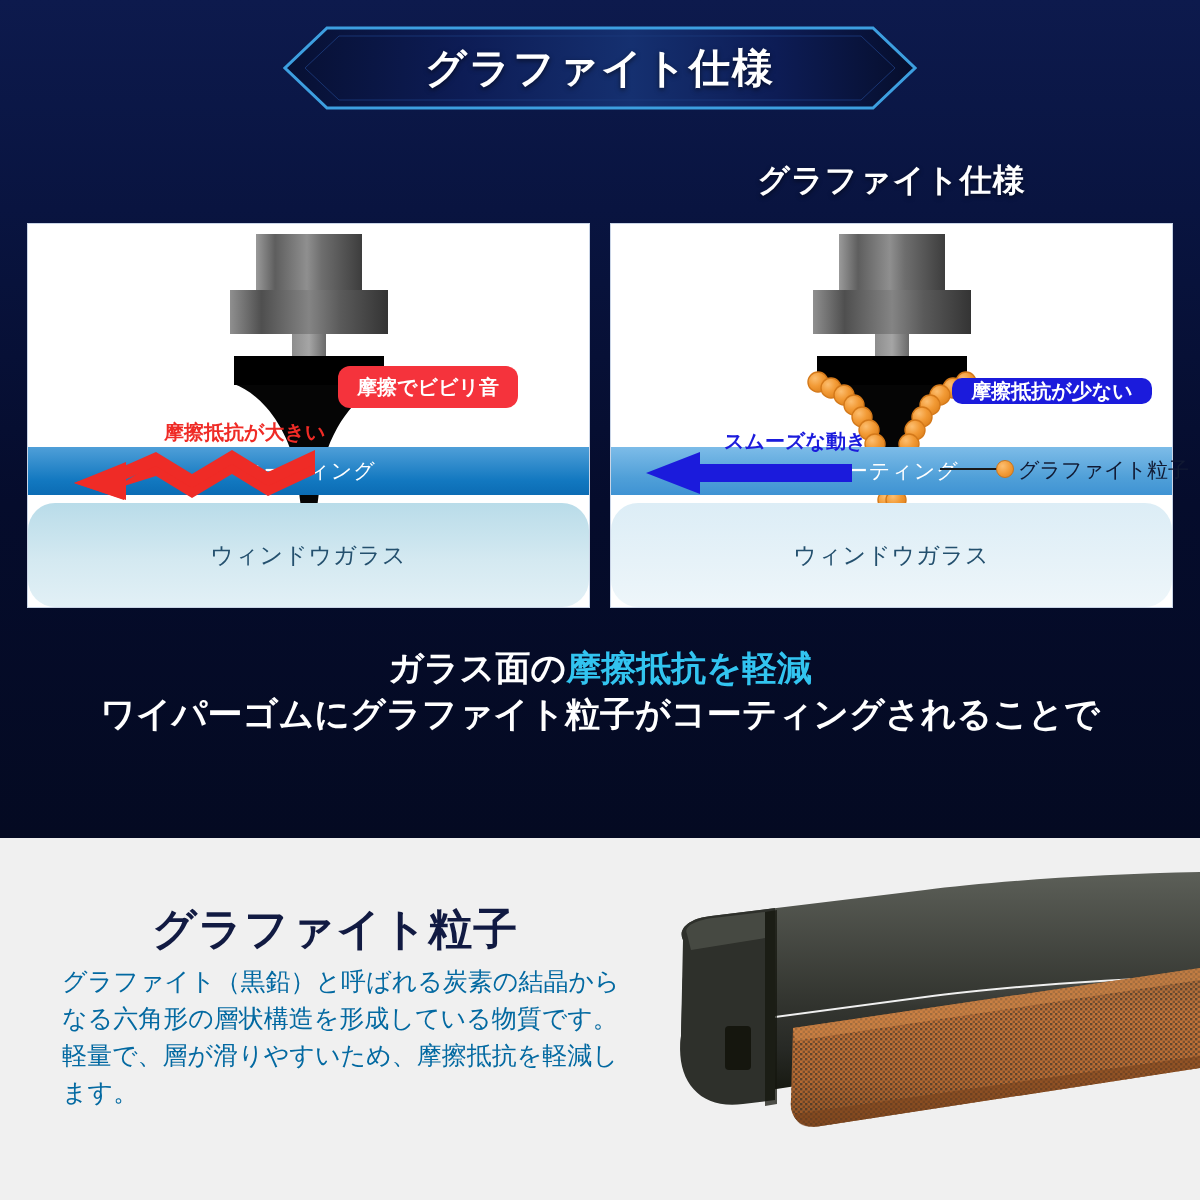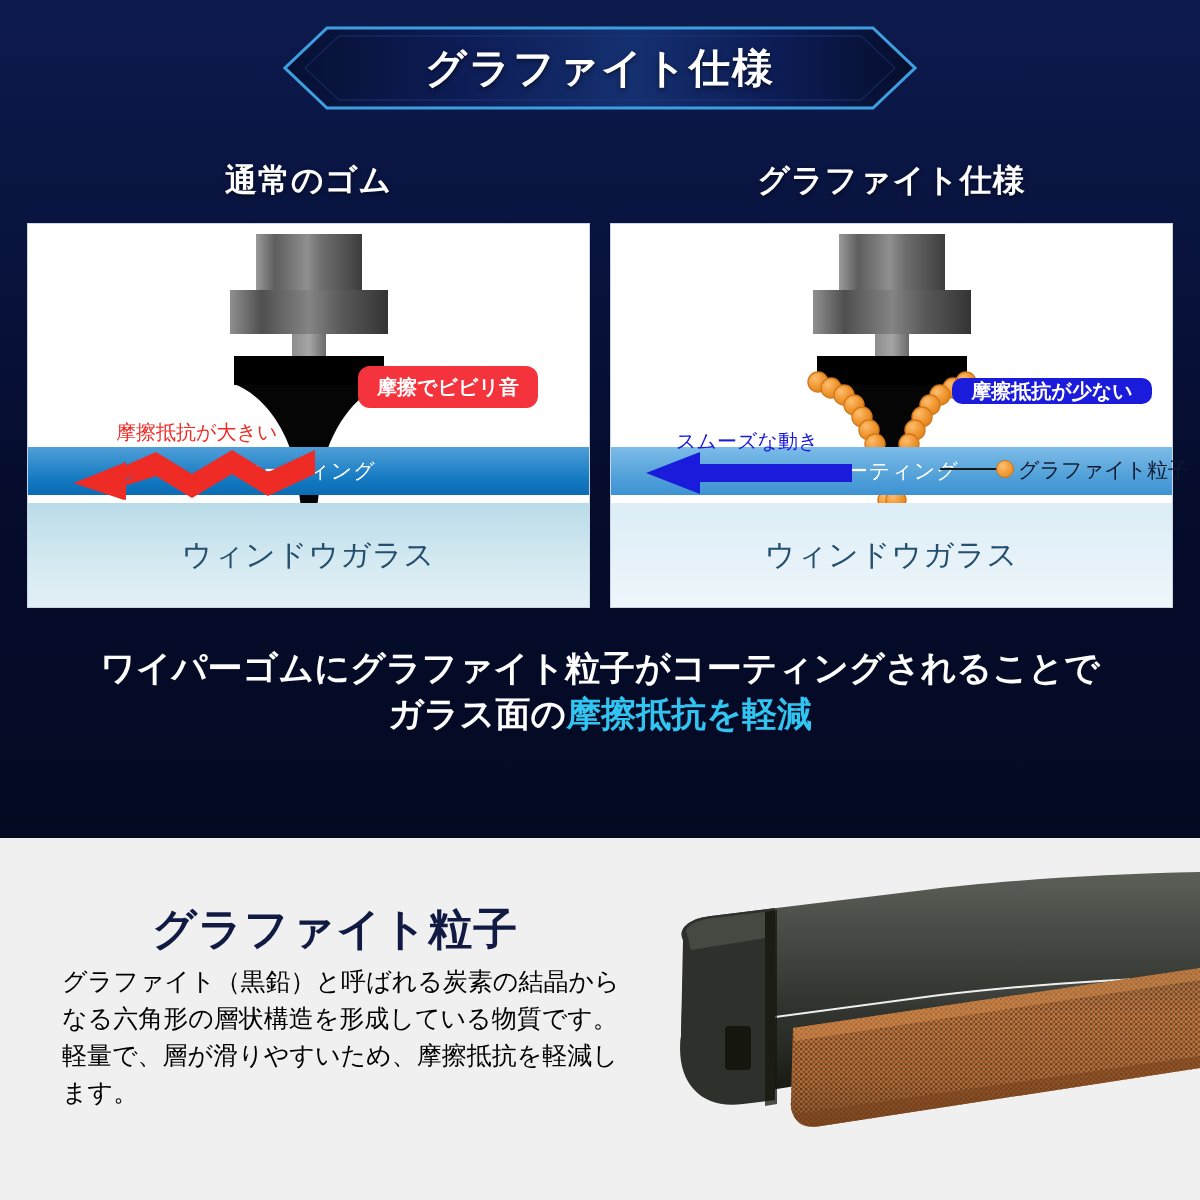--- a/index.html
+++ b/index.html
@@ -52,38 +52,38 @@
     display:flex; align-items:center; padding-left:0;
     justify-content:center;
     color:#ffffff; font-size:21px; letter-spacing:1px;
   }
   #panel-left .layer-coating{ background:linear-gradient(180deg,#4f9fd8 0%,#1278c0 70%,#0b6cb4 100%); }
   #panel-right .layer-coating{ background:linear-gradient(180deg,#7dbce8 0%,#4f9fd8 65%,#3f93d3 100%); }
 
   .layer-glass{
     position:absolute; left:0; bottom:0; width:100%; height:104px;
     display:flex; align-items:center; justify-content:center;
-    color:#24506e; font-size:30px; letter-spacing:1px;
+    color:#24506e; font-size:23px; letter-spacing:1px;border-radius:27px;
   }
   #panel-left .layer-glass{ background:linear-gradient(180deg,#b9dce9 0%,#d4e9f1 55%,#e2f0f6 100%); }
   #panel-right .layer-glass{ background:linear-gradient(180deg,#dcedf6 0%,#e6f2f8 55%,#eef6fa 100%); }
 
   
   .wiper{ position:absolute; left:50%; top:8px; transform:translateX(-50%); width:230px; height:300px; }
 
   
   .badge{
     position:absolute; color:#fff; font-weight:bold; white-space:nowrap;
     border-radius:12px; display:flex; align-items:center; justify-content:center;
   }
-  #badge-noise{ left:358px; top:366px; width:180px; height:42px; background:#f5333c; font-size:20px; }
+  #badge-noise{ left:338px; top:366px; width:180px; height:42px; background:#f5333c; font-size:20px; }
   #badge-smooth{ left:952px; top:378px; width:200px; height:26px; background:#1b1bdc; font-size:20px; border-radius:10px; }
 
   
-  .arrow-label{ position:absolute; font-weight:normal; font-size:20px; white-space:nowrap; }
+  .arrow-label{ position:absolute; font-weight:bold; font-size:20px; white-space:nowrap;margin-left:48px; }
   #label-friction-big{ left:116px; top:419px; color:#ef2b26; }
   #label-smooth-move{ left:676px; top:428px; color:#1b1bdc; }
 
   .arrow-svg{ position:absolute; }
   #arrow-red{ left:72px; top:440px; }
   #arrow-blue{ left:644px; top:450px; }
 
   
   #callout-line{ position:absolute; left:940px; top:468px; width:58px; height:2px; background:#1a1a1a; }
   #callout-dot{
@@ -105,21 +105,21 @@
   #bottom-section{
     position:absolute; left:0; top:838px; width:1200px; height:362px;
     background:#f0f0f0; overflow:hidden;
   }
   #bottom-heading{
     position:absolute; left:152px; top:62px;
     font-size:44px; font-weight:bold; color:#111a42; letter-spacing:1px;
   }
   #bottom-body{
     position:absolute; left:62px; top:125px; width:565px;
-    font-size:25px; line-height:1.48; color:#000000;font-family:Liberation Serif, serif;
+    font-size:25px; line-height:1.48; color:#0369a1;font-family:Liberation Serif, serif;
   }
 
   
   #product-photo{
     position:absolute; left:625px; top:30px; width:575px; height:300px;
   }
 </style>
 </head>
 <body>
 
@@ -136,21 +136,20 @@
           <stop offset="100%" stop-color="#060e2c"></stop>
         </linearGradient>
       </defs>
       <polygon points="44,2 590,2 632,42 590,82 44,82 2,42" fill="url(#bannerFill)" stroke="#3d9fe0" stroke-width="3"></polygon>
       <polygon points="56,10 578,10 612,42 578,74 56,74 22,42" fill="none" stroke="#1b3a7a" stroke-width="1" opacity="0.85"></polygon>
     </svg>
     <div id="title-text">グラファイト仕様</div>
   </div>
 
   <div class="panel" id="panel-left">
-    <div class="panel-title">通常のゴム</div>
     <div class="panel-card">
 
       <div class="wiper">
         <svg width="230" height="300" viewBox="0 0 230 300">
           <defs>
             <linearGradient id="metalA" x1="0" y1="0" x2="1" y2="0">
               <stop offset="0%" stop-color="#9a9a9a"></stop>
               <stop offset="18%" stop-color="#5e5e5e"></stop>
               <stop offset="48%" stop-color="#8f8f8f"></stop>
               <stop offset="62%" stop-color="#6e6e6e"></stop>
@@ -279,22 +278,22 @@
   <div class="arrow-label" id="label-smooth-move">スムーズな動き</div>
   <svg class="arrow-svg" id="arrow-blue" width="210" height="46" viewBox="0 0 210 46">
     <path d="M208,14 L56,14 L56,2 L2,23 L56,44 L56,32 L208,32 Z" fill="#1b1bdc"></path>
   </svg>
 
   <div id="callout-line"></div>
   <div id="callout-dot"></div>
   <div id="callout-text">グラファイト粒子</div>
 
   <div id="description">
+    <div class="dline"><span>ガラス面の</span><span class="hl">摩擦抵抗を軽減</span></div>
     <div class="dline">ワイパーゴムにグラファイト粒子がコーティングされることで</div>
-    <div class="dline"><span>ガラス面の</span><span class="hl">摩擦抵抗を軽減</span></div>
   </div>
 </div>
 
 <div id="bottom-section">
 
   <div id="bottom-heading">グラファイト粒子</div>
   <div id="bottom-body">グラファイト（黒鉛）と呼ばれる炭素の結晶からなる六角形の層状構造を形成している物質です。軽量で、層が滑りやすいため、摩擦抵抗を軽減します。</div>
 
   <svg id="product-photo" viewBox="0 0 575 300">
     <defs>

